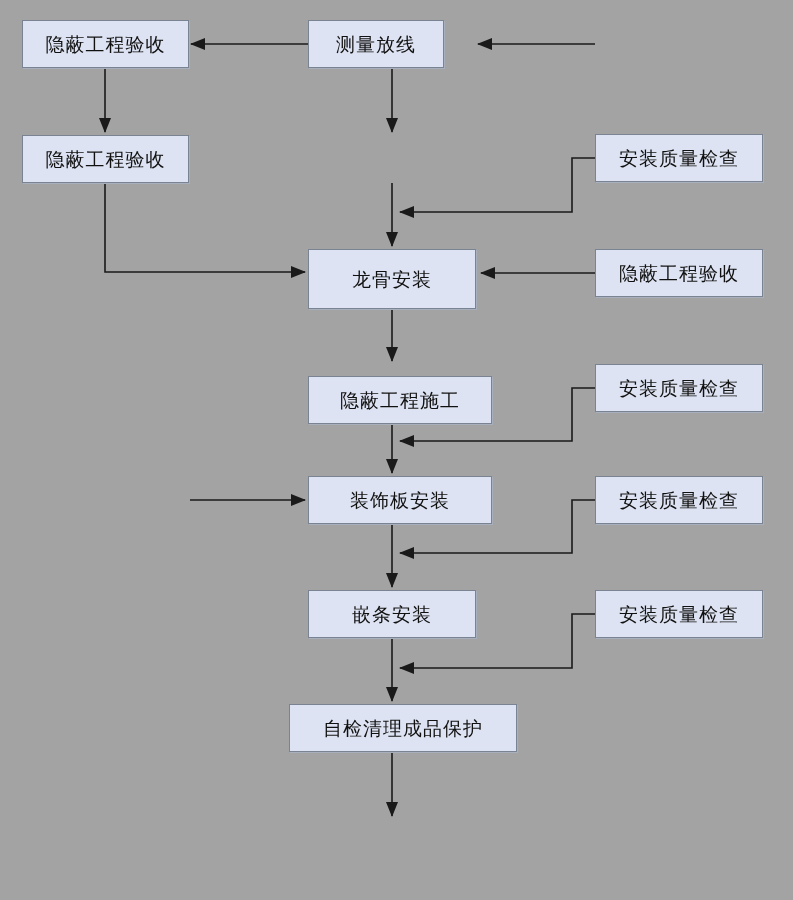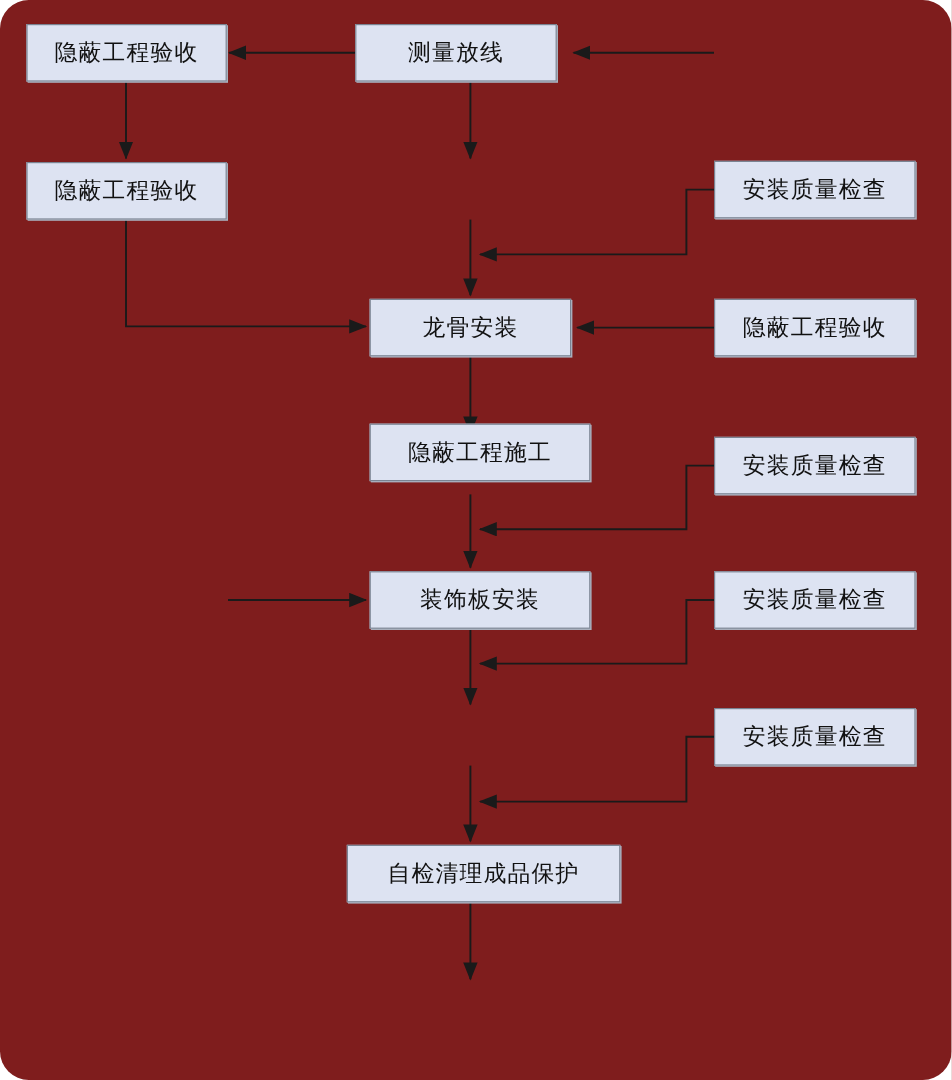--- a/index.html
+++ b/index.html
@@ -4,24 +4,23 @@
 <style>
   html, body {
     margin: 0;
     padding: 0;
     background: #ffffff;
   }
   .canvas {
     position: relative;
     width: 793px;
     height: 900px;
-    background: #7f1d1d;
+    background: #a3a3a3;
     font-family: "DejaVu Sans", sans-serif;
     overflow: hidden;
-    border-radius: 24px;
   }
   .edges-layer {
     position: absolute;
     left: 0;
     top: 0;
     width: 793px;
     height: 900px;
     pointer-events: none;
   }
   .node {
@@ -71,59 +70,62 @@
       <path d="M595,614 L572,614 L572,668 L400,668" marker-end="url(#ah)"></path>
       <path d="M392,638 L392,701" marker-end="url(#ah)"></path>
       <path d="M392,752 L392,816" marker-end="url(#ah)"></path>
     </g>
   </svg>
 
   <div class="node" style="left:22px;top:20px;width:167px;height:48px">
     <span class="lbl">隐蔽工程验收</span>
   </div>
 
-  <div class="node" style="left:296px;top:20px;width:168px;height:48px">
+  <div class="node" style="left:308px;top:20px;width:136px;height:48px">
     <span class="lbl">测量放线</span>
   </div>
 
 
   <div class="node" style="left:22px;top:135px;width:167px;height:48px">
     <span class="lbl">隐蔽工程验收</span>
   </div>
 
 
   <div class="node" style="left:595px;top:134px;width:168px;height:48px">
     <span class="lbl">安装质量检查</span>
   </div>
 
-  <div class="node" style="left:308px;top:249px;width:168px;height:48px">
+  <div class="node" style="left:308px;top:249px;width:168px;height:60px">
     <span class="lbl">龙骨安装</span>
   </div>
 
   <div class="node" style="left:595px;top:249px;width:168px;height:48px">
     <span class="lbl">隐蔽工程验收</span>
   </div>
 
-  <div class="node" style="left:308px;top:353px;width:184px;height:48px">
+  <div class="node" style="left:308px;top:376px;width:184px;height:48px">
     <span class="lbl">隐蔽工程施工</span>
   </div>
 
   <div class="node" style="left:595px;top:364px;width:168px;height:48px">
     <span class="lbl">安装质量检查</span>
   </div>
 
 
   <div class="node" style="left:308px;top:476px;width:184px;height:48px">
     <span class="lbl">装饰板安装</span>
   </div>
 
   <div class="node" style="left:595px;top:476px;width:168px;height:48px">
     <span class="lbl">安装质量检查</span>
   </div>
 
+  <div class="node" style="left:308px;top:590px;width:168px;height:48px">
+    <span class="lbl">嵌条安装</span>
+  </div>
 
   <div class="node" style="left:595px;top:590px;width:168px;height:48px">
     <span class="lbl">安装质量检查</span>
   </div>
 
   <div class="node" style="left:289px;top:704px;width:228px;height:48px">
     <span class="lbl">自检清理成品保护</span>
   </div>
 
 

